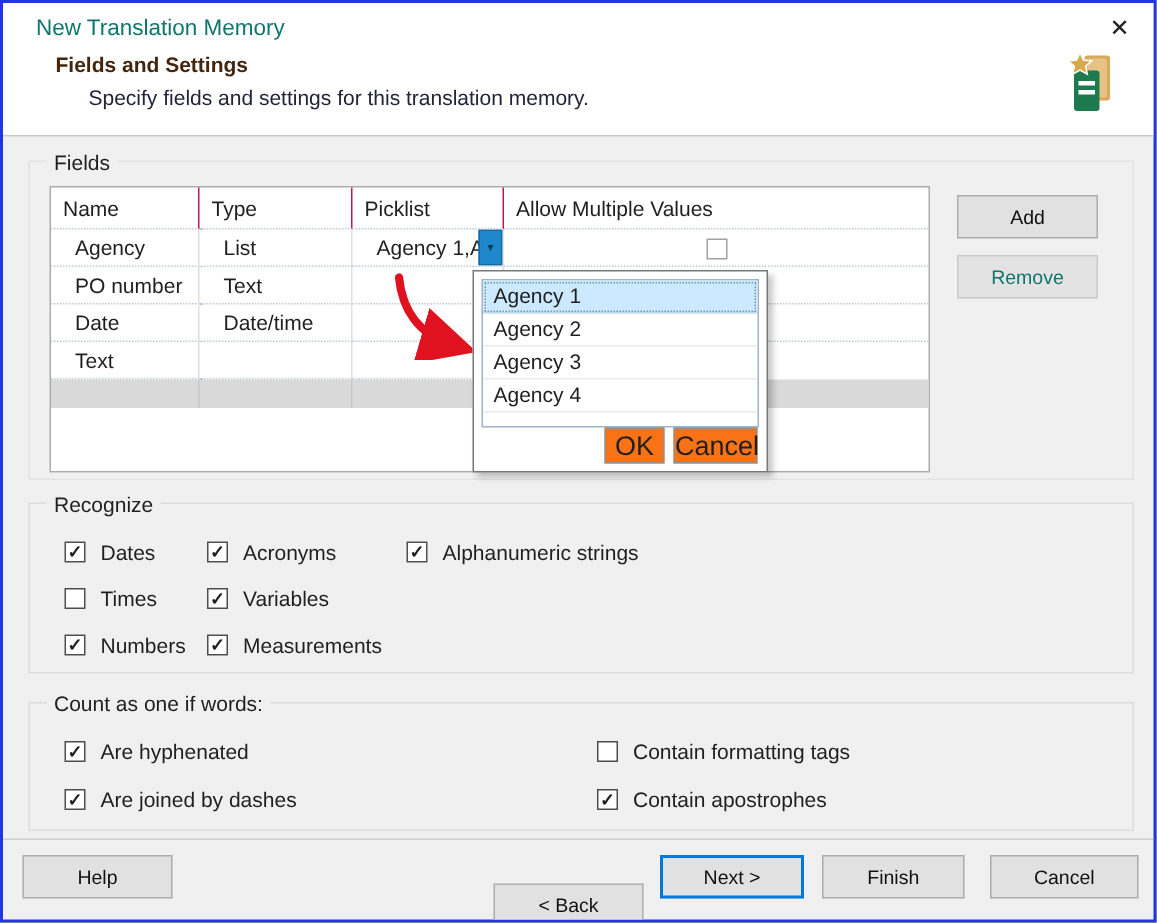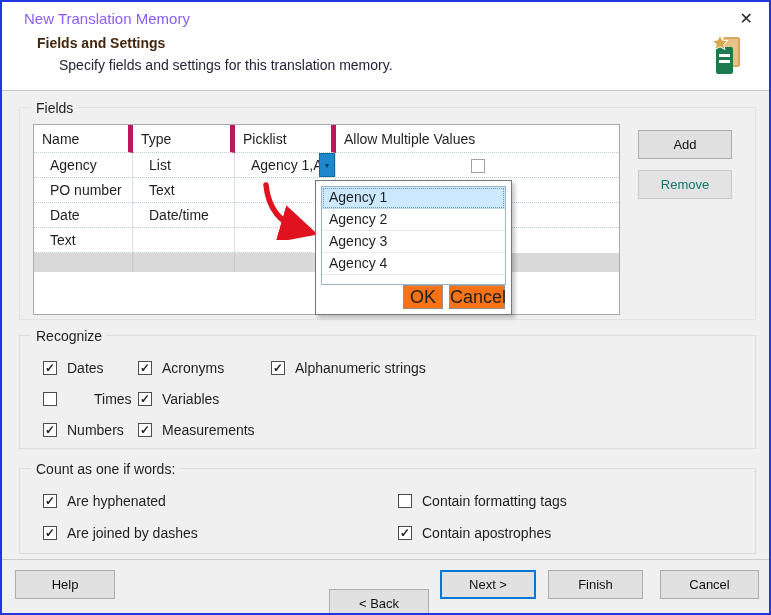--- a/index.html
+++ b/index.html
@@ -3,36 +3,36 @@
 <meta charset="utf-8">
 <style>
   html,body{margin:0;padding:0;background:#555;}
   .dialog{
     position:relative;width:771px;height:615px;box-sizing:border-box;
     border:2px solid #2135e0;background:#f0f0f0;overflow:hidden;
     font-family:"Liberation Sans",sans-serif;color:#1f1f1f;font-size:14px;
   }
   
   .hdr{position:absolute;left:0;top:0;width:100%;height:88px;background:#fff;border-bottom:1px solid #c8c8c8;}
-  .title-text{position:absolute;left:22px;top:8px;font-size:15px;color:#8b5cf6;}
+  .title-text{position:absolute;left:22px;top:8px;font-size:15px;color:#0f766e;}
   .close-x{position:absolute;right:12px;top:5px;font-size:16px;color:#222;cursor:default;padding:2px 4px;}
   .page-title{position:absolute;left:35px;top:33px;font-weight:bold;font-size:14px;color:#44260e;}
   .page-subtitle{position:absolute;left:57px;top:55px;font-size:14px;color:#23233a;}
   .tm-icon{position:absolute;right:26px;top:32px;width:32px;height:42px;}
   
   .group{position:absolute;left:17px;width:737px;border:1px solid #dcdcdc;box-sizing:border-box;}
   .group-label{position:absolute;top:-8px;left:11px;background:#f0f0f0;padding:0 5px;font-size:14px;color:#1f1f1f;}
   #g-fields{top:105px;height:213px;border-color:#e2e2e2;}
   #g-recognize{top:333px;height:114px;}
   #g-count{top:466px;height:86px;}
   
   .ftable{position:absolute;left:31px;top:122px;width:587px;height:191px;background:#fff;border:1px solid #ababab;box-sizing:border-box;}
   .thead,.trow{display:grid;grid-template-columns:99px 102px 101px 1fr;}
   .thead{height:28px;line-height:28px;}
-  .th{padding-left:8px;border-right:5px solid #be185d;border-bottom:1px dotted #b9cbd9;overflow:hidden;white-space:nowrap;}
+  .th{padding-left:8px;border-right:1px solid #be185d;border-bottom:1px dotted #b9cbd9;overflow:hidden;white-space:nowrap;}
   .th:last-child{border-right:none;}
   .trow{height:25px;line-height:25px;}
   .td{padding-left:16px;border-right:1px solid #dfdfdf;border-bottom:1px dotted #b9cbd9;position:relative;overflow:hidden;white-space:nowrap;}
   .td:last-child{border-right:none;}
   .td-center{text-align:center;padding-left:0;}
   .grayrow{height:19px;background:#d9d9d9;display:grid;grid-template-columns:99px 102px 101px 1fr;}
   .grayrow div{border-right:1px solid #c9c9c9;}
   .grayrow div:last-child{border-right:none;}
   .dd-btn{position:absolute;right:0;top:0;width:16px;height:100%;background:#1e86ca;border:1px solid #13699f;box-sizing:border-box;
     color:#0d3b58;font-size:7px;line-height:23px;text-align:center;cursor:default;}
@@ -169,21 +169,21 @@
           <div class="chk-cell" style="width: 133px;">
             <span class="cb">✓</span>
             <span class="cb-label">Acronyms</span>
           </div>
           <div class="chk-cell">
             <span class="cb">✓</span>
             <span class="cb-label">Alphanumeric strings</span>
           </div>
         </div>
         <div class="chk-row">
-          <div class="chk-cell" style="width: 95px; gap: 27px;">
+          <div class="chk-cell" style="width: 95px;">
             <span class="cb"></span>
             <span class="cb-label">Times</span>
           </div>
           <div class="chk-cell" style="width: 133px;">
             <span class="cb">✓</span>
             <span class="cb-label">Variables</span>
           </div>
         </div>
         <div class="chk-row">
           <div class="chk-cell" style="width: 95px;">

